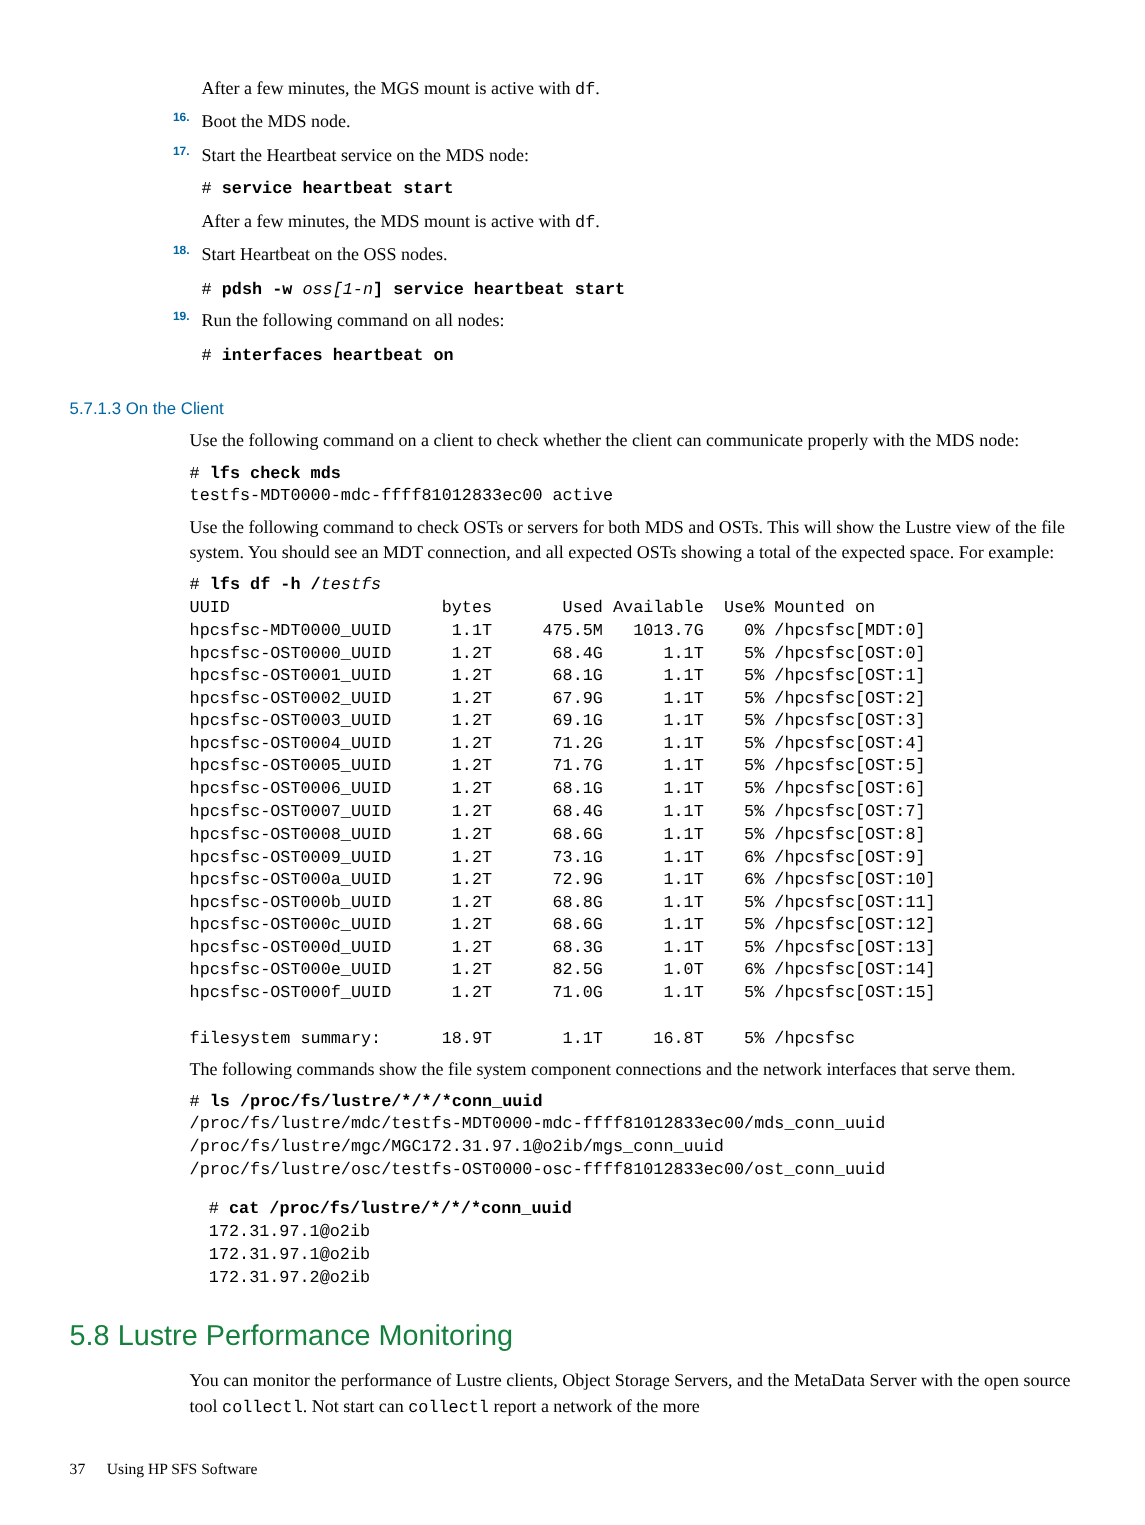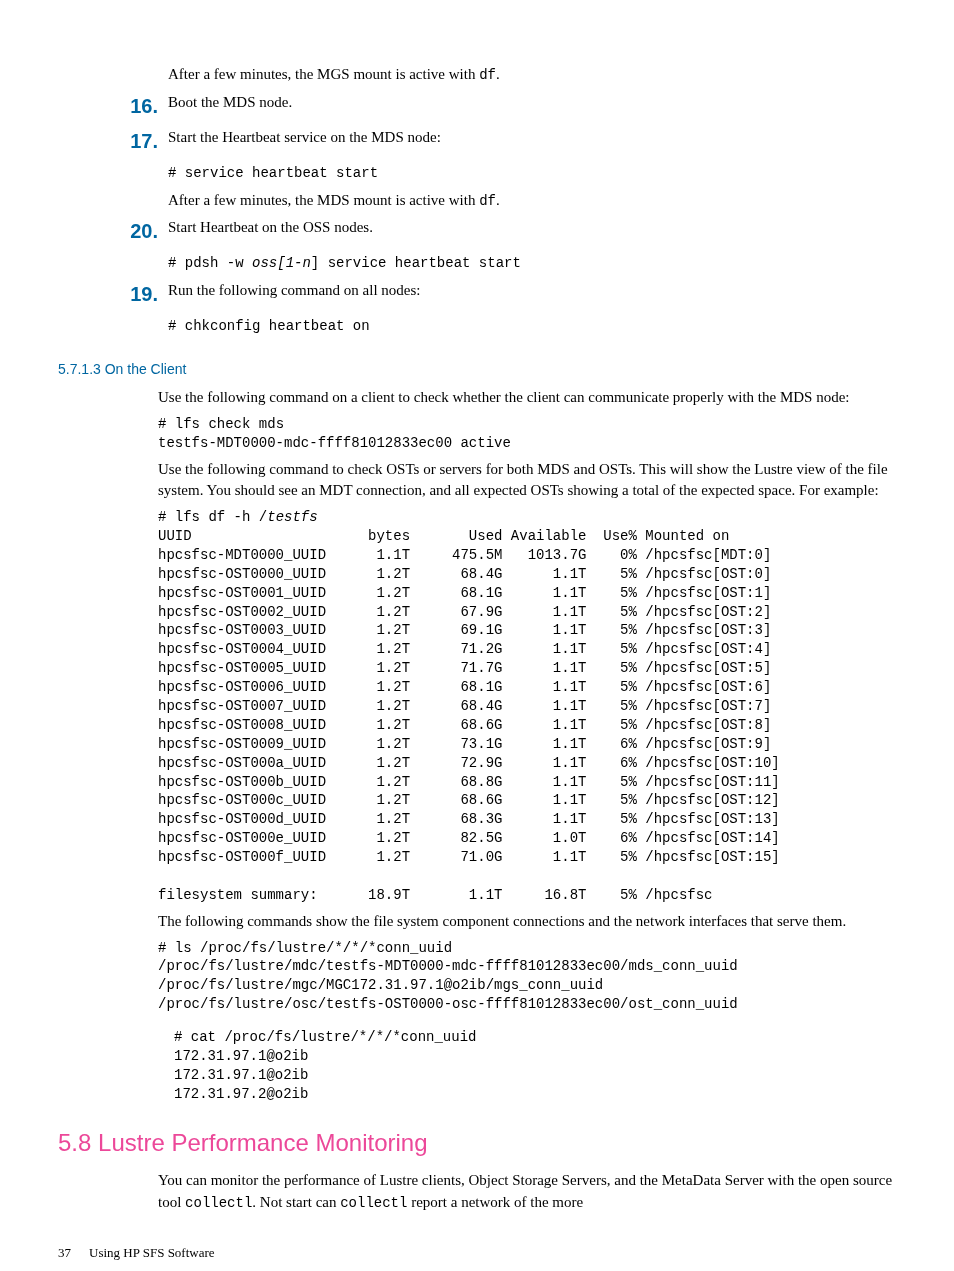--- a/index.html
+++ b/index.html
@@ -16,35 +16,35 @@
   .step-indent { padding-left: 72px; }
   p { margin: 4px 0; }
   .step {
     display: flex;
     margin: 6px 0;
   }
   .step-num {
     color: #0066a1;
     font-family: Arial, sans-serif;
     font-weight: bold;
-    font-size: 20px;
+    font-size: 10px;
     width: 28px;
     flex-shrink: 0;
     text-align: right;
     margin-right: 10px;
   }
   .step-text { flex: 1; }
   .mono {
     font-family: 'Courier New', monospace;
     font-size: 14px;
   }
   .mono-bold {
     font-family: 'Courier New', monospace;
     font-size: 14px;
-    font-weight: normal;
+    font-weight: bold;
   }
   .mono-italic {
     font-family: 'Courier New', monospace;
     font-size: 14px;
     font-style: italic;
   }
   .cmd-block {
     margin: 6px 0 6px 38px;
   }
   .pre-block {
@@ -55,21 +55,21 @@
     line-height: 1.35;
   }
   h3 {
     color: #0066a1;
     font-family: Arial, sans-serif;
     font-weight: normal;
     font-size: 14px;
     margin: 22px 0 8px 0;
   }
   h2 {
-    color: #ec4899;
+    color: #15803d;
     font-family: Arial, sans-serif;
     font-weight: normal;
     font-size: 24px;
     margin: 22px 0 10px 0;
   }
   .footer {
     font-family: Georgia, serif;
     font-size: 13px;
     margin-top: 30px;
   }
@@ -93,33 +93,33 @@
     <div class="step-text">Start the Heartbeat service on the MDS node:</div>
   </div>
   <div class="cmd-block">
     <span class="mono"># </span><span class="mono-bold">service heartbeat start</span>
   </div>
   <p style="margin-left:38px;">
     <span>After a few minutes, the MDS mount is active with </span><span class="mono">df</span><span>.</span>
   </p>
 
   <div class="step">
-    <div class="step-num">20.</div>
+    <div class="step-num">18.</div>
     <div class="step-text">Start Heartbeat on the OSS nodes.</div>
   </div>
   <div class="cmd-block">
     <span class="mono"># </span><span class="mono-bold">pdsh -w </span><span class="mono-italic">oss[1-n</span><span class="mono-bold">] service heartbeat start</span>
   </div>
 
   <div class="step">
     <div class="step-num">19.</div>
     <div class="step-text">Run the following command on all nodes:</div>
   </div>
   <div class="cmd-block">
-    <span class="mono"># </span><span class="mono-bold">chkconfig heartbeat on</span>
+    <span class="mono"># </span><span class="mono-bold">interfaces heartbeat on</span>
   </div>
 </div>
 
 <h3>5.7.1.3 On the Client</h3>
 
 <div class="content-indent">
   <p>Use the following command on a client to check whether the client can communicate properly with the MDS node:</p>
 
   <div class="pre-block"><span class="mono"># </span><span class="mono-bold">lfs check mds</span>
 <span>testfs-MDT0000-mdc-ffff81012833ec00 active</span></div>

